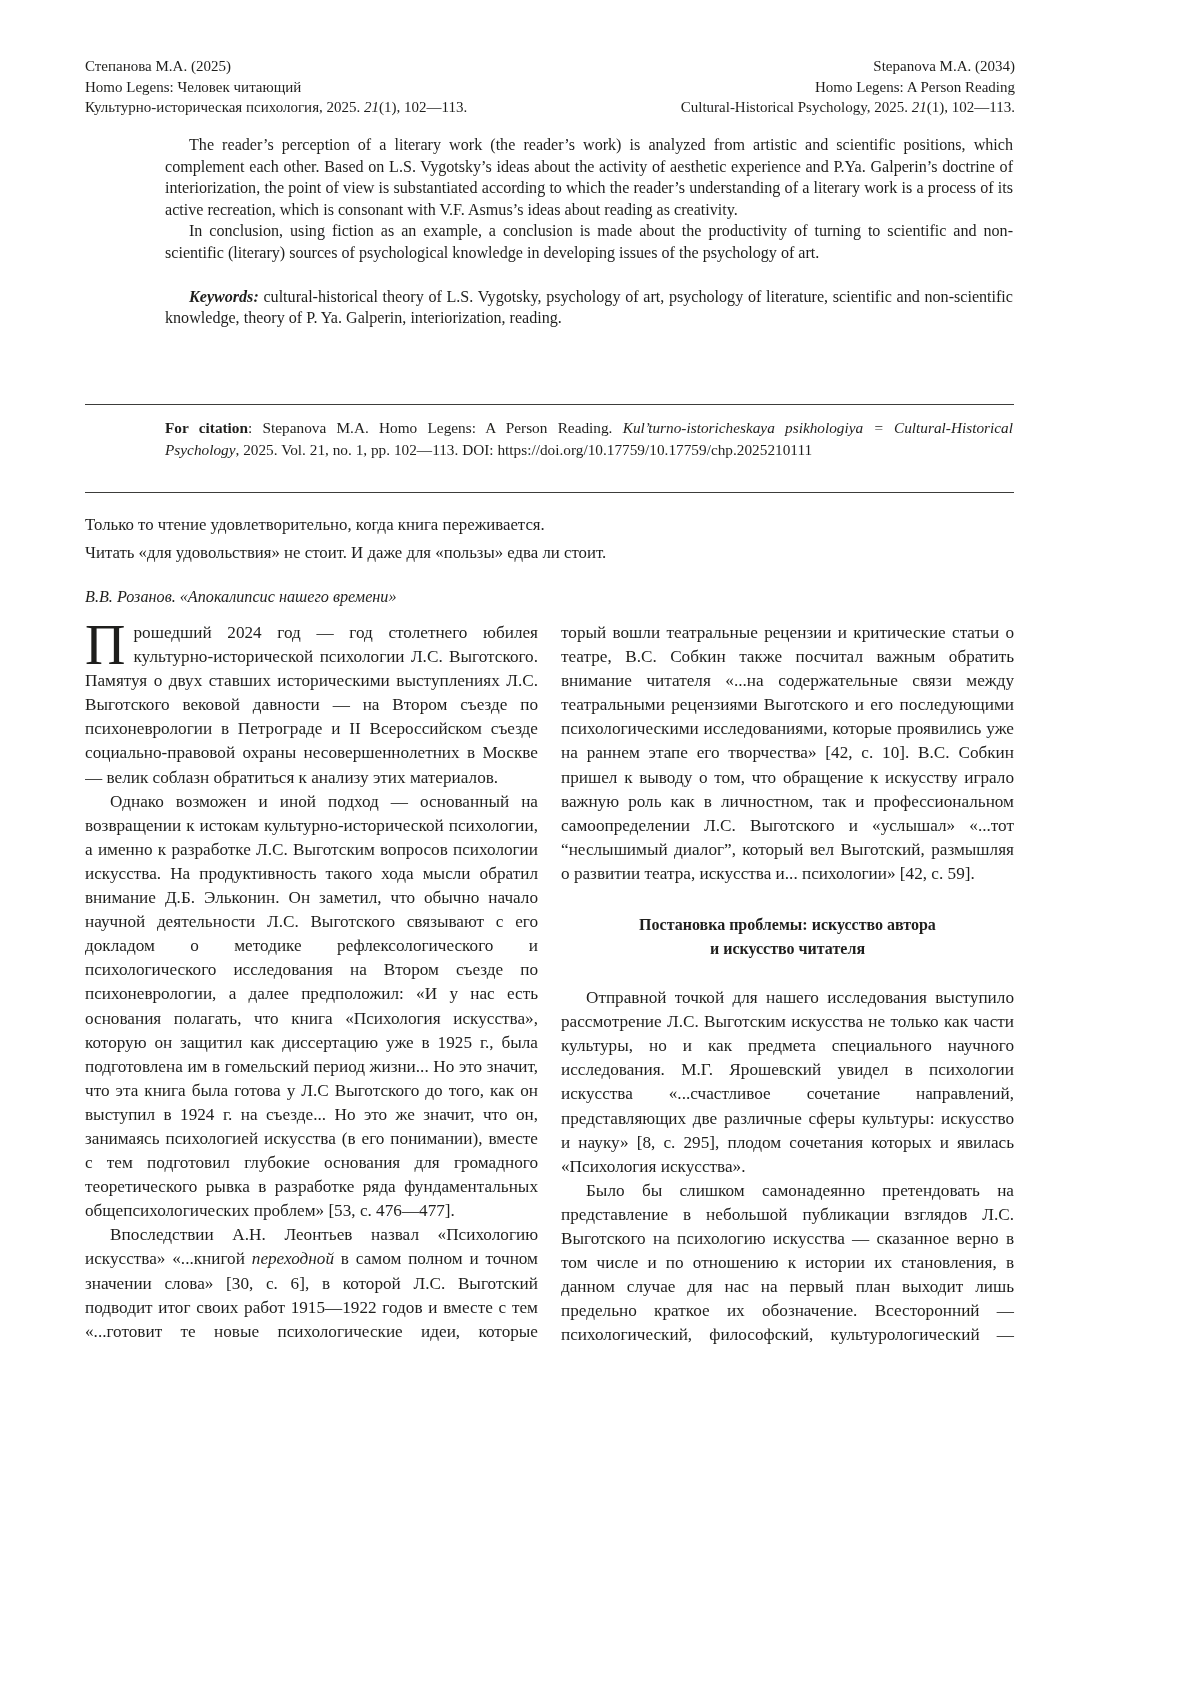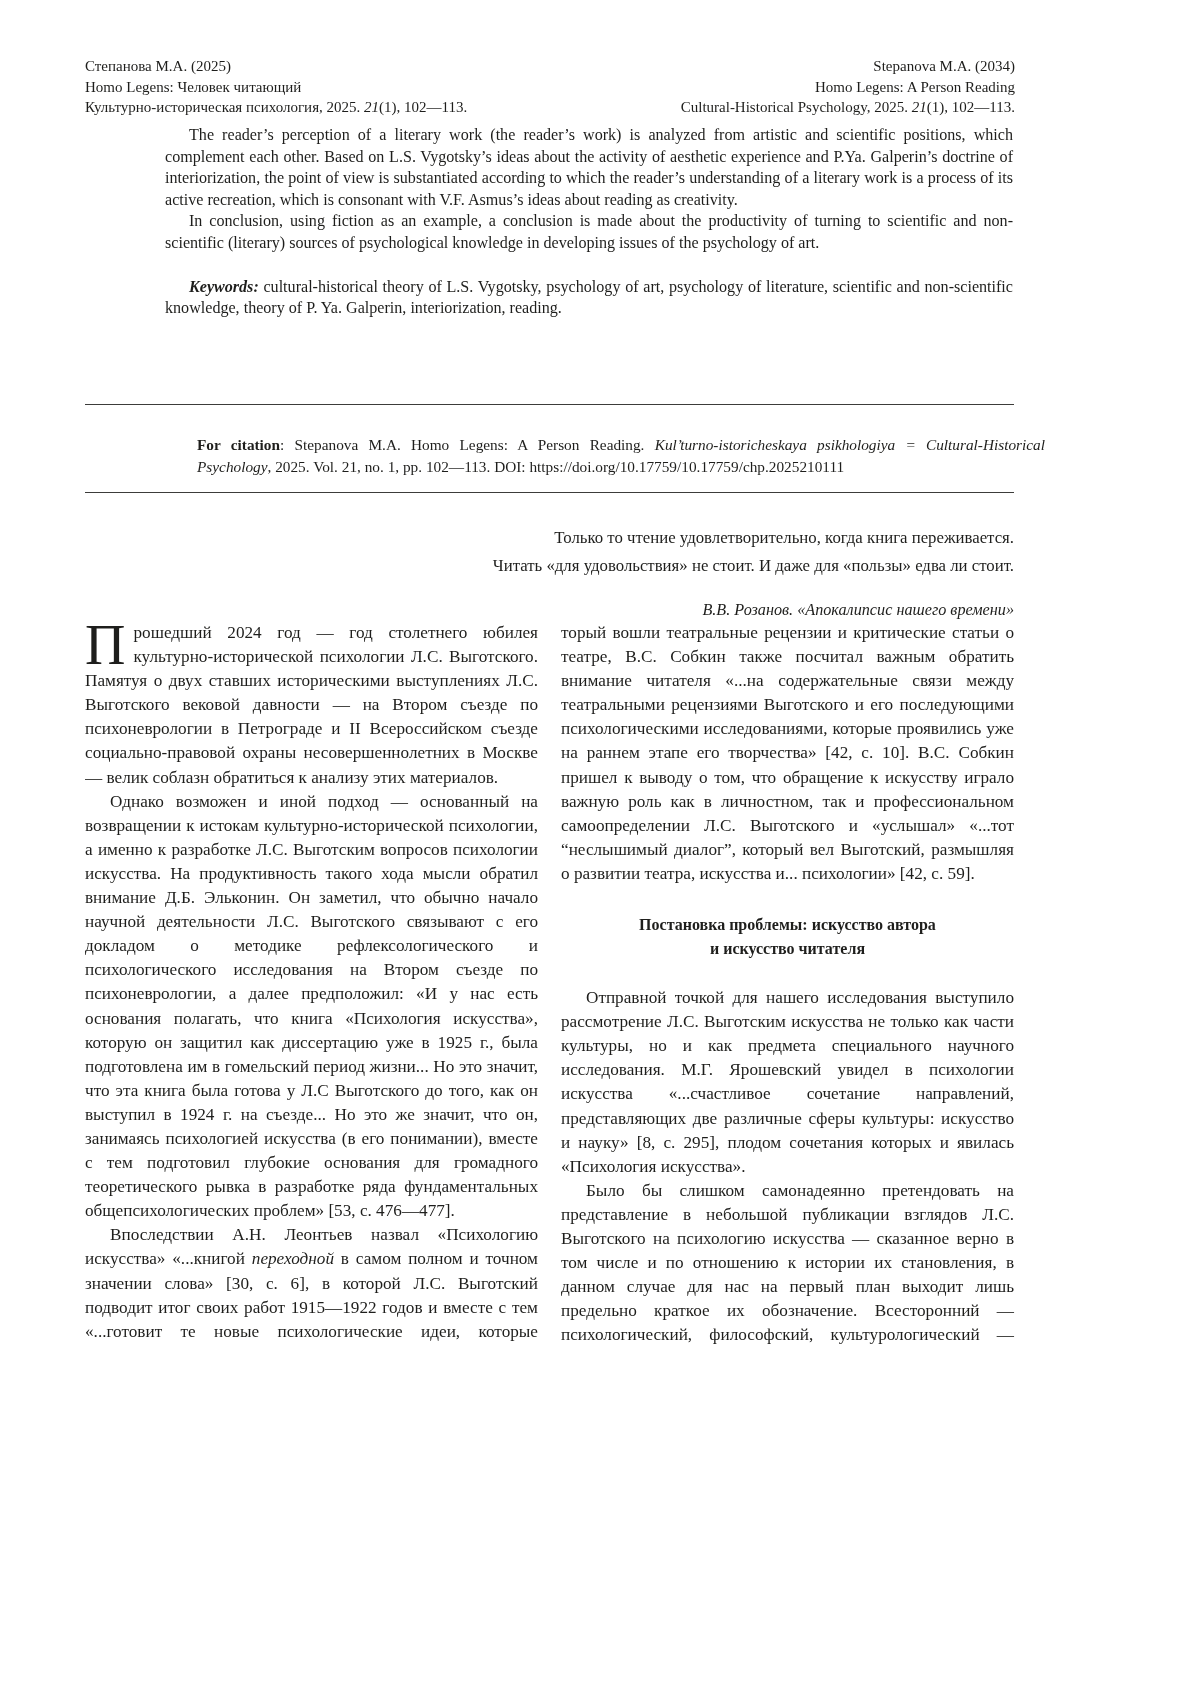--- a/index.html
+++ b/index.html
@@ -15,33 +15,33 @@
     color:var(--text);
     -webkit-font-smoothing:antialiased;
   }
   .page{position:relative;width:1200px;height:1347px;background:var(--background);overflow:hidden;}
 
   
   .hdr{position:absolute;top:56px;left:85px;width:930px;display:flex;justify-content:space-between;font-size:15px;line-height:20.5px;}
   .hdr-right{text-align:right;}
 
   
-  .abstract{position:absolute;top:124px;left:165px;width:848px;font-size:16.1px;line-height:21.6px;text-align:justify;}
+  .abstract{position:absolute;top:134px;left:165px;width:848px;font-size:16.1px;line-height:21.6px;text-align:justify;}
   .abstract p{margin:0;text-indent:24px;}
   .abstract p.keywords{margin-top:22px;}
 
   
   .rule{position:absolute;left:85px;width:929px;height:1px;background:var(--rule);}
   .rule-top{top:404px;}
   .rule-bottom{top:492px;}
-  .citation{position:absolute;top:434px;left:165px;width:848px;font-size:15.3px;line-height:21.5px;text-align:justify;margin-left:32px;}
+  .citation{position:absolute;top:417px;left:165px;width:848px;font-size:15.3px;line-height:21.5px;text-align:justify;}
   .citation p{margin:0;}
 
   
-  .epigraph{position:absolute;top:524px;left:85px;width:929px;text-align:right;font-size:16.8px;line-height:28px;}
+  .epigraph{position:absolute;top:511px;left:85px;width:929px;text-align:left;font-size:16.8px;line-height:28px;}
   .epigraph p{margin:0;}
   .epigraph .attr{font-style:italic;font-size:16.2px;margin-top:16px;}
 
   
   .columns{position:absolute;top:621px;left:85px;width:930px;height:958px;display:flex;gap:23px;overflow:hidden;}
   .col{width:453px;font-size:17.2px;line-height:24.1px;text-align:justify;}
   .col p{margin:0;text-indent:25px;}
   .col p.first,.col p.cont{text-indent:0;}
   .dropcap{float:left;font-size:56px;line-height:44px;height:46px;padding:2px 8px 0 0;font-weight:400;}
   .sect-heading{font-size:16px;font-weight:bold;text-align:center;margin:27px 0 25px 0;line-height:24px;}

